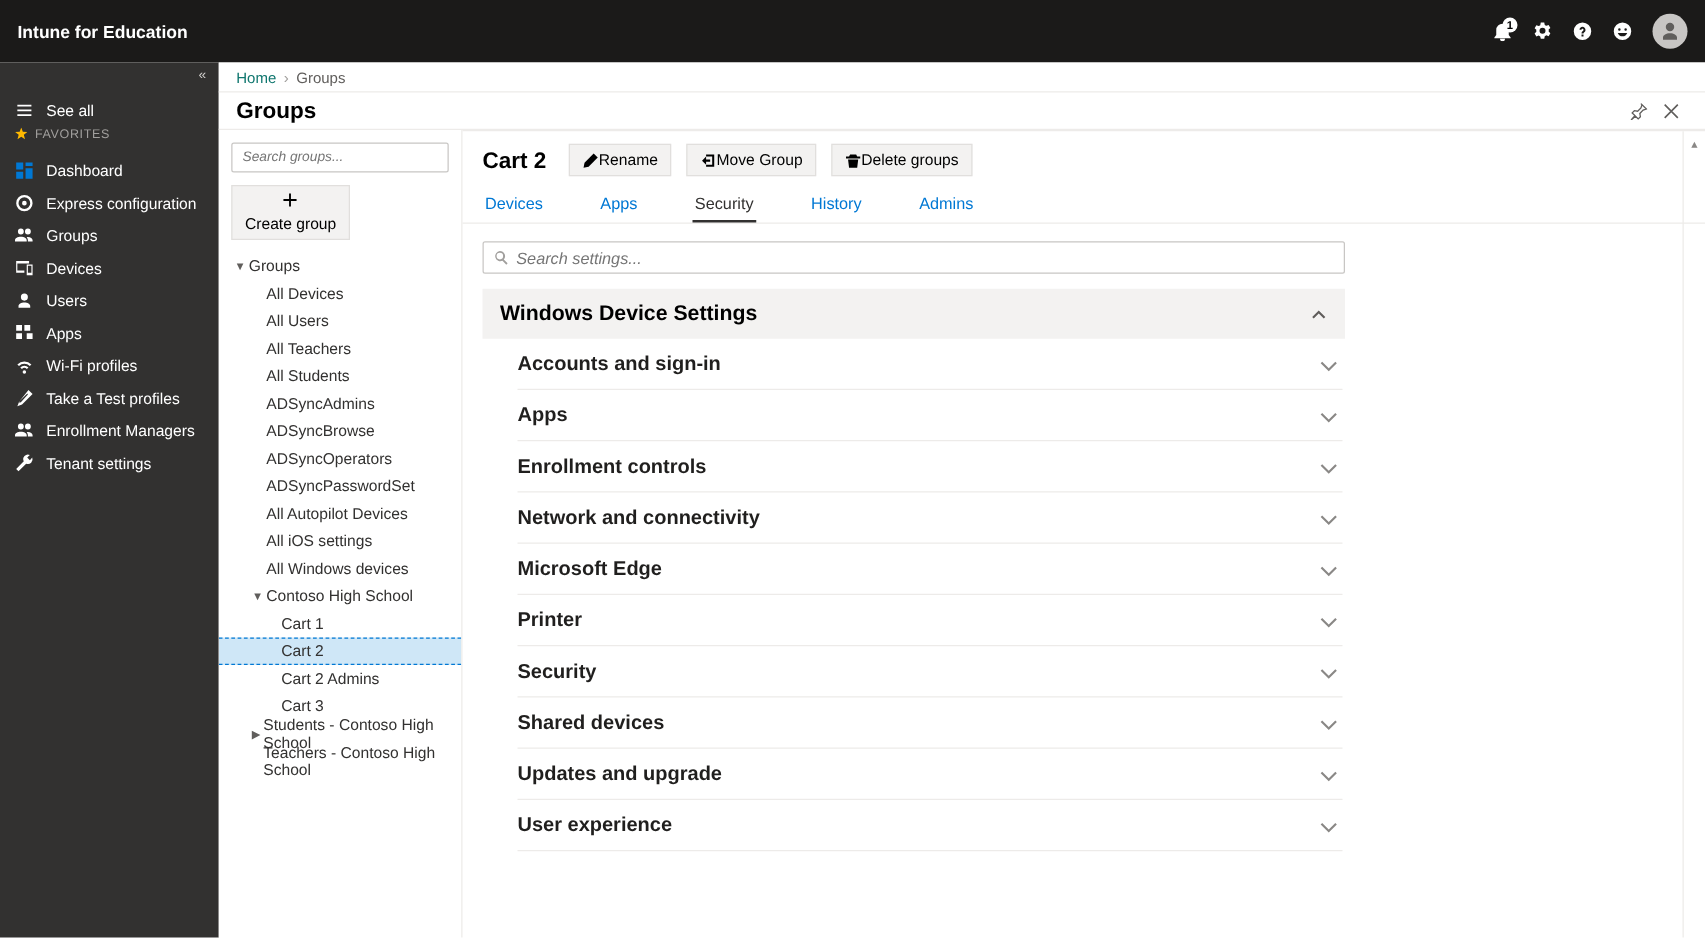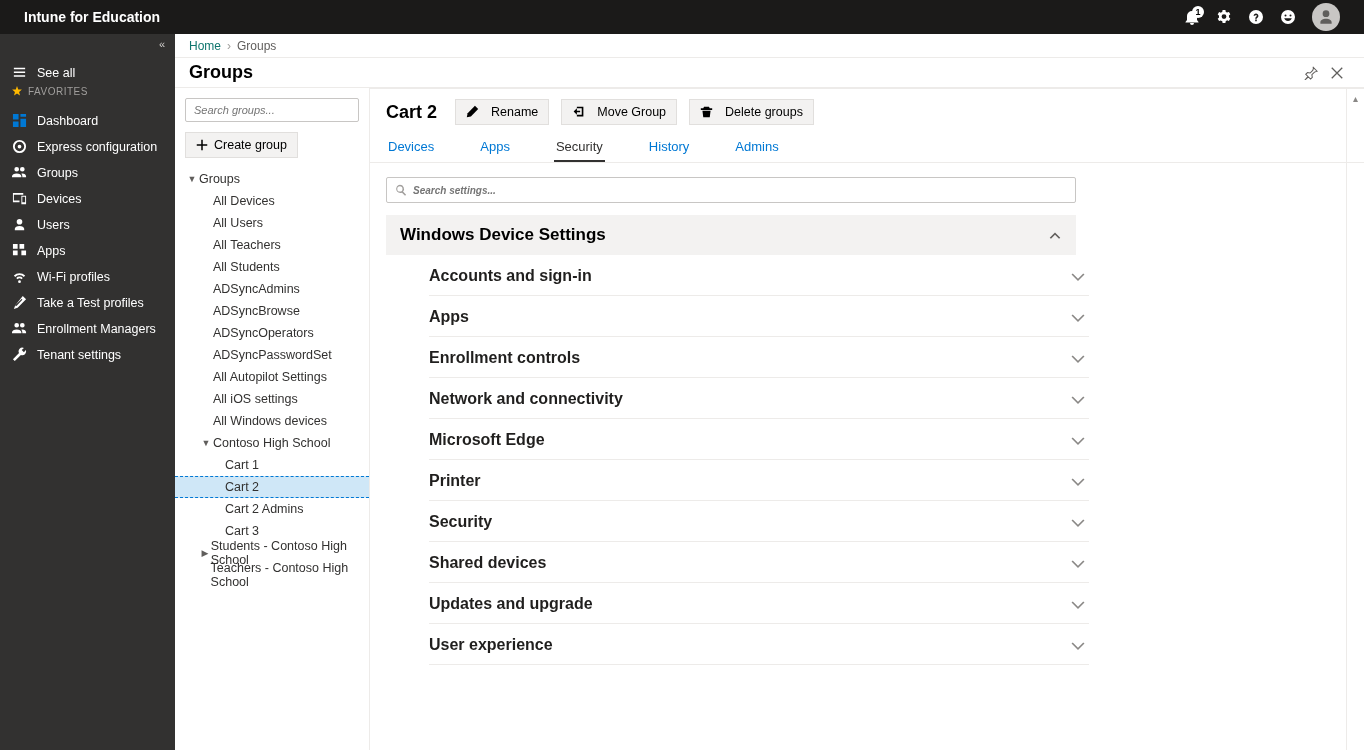--- a/index.html
+++ b/index.html
@@ -1,19 +1,19 @@
 <!DOCTYPE html>
 <html><head>
 <meta charset="utf-8">
 <style>
 * { margin:0; padding:0; box-sizing:border-box; font-family:"Segoe UI",Arial,sans-serif; }
 body { width:1364px; height:750px; overflow:hidden; background:#fff; }
 
 
-.topbar { height:34px; background:#1b1a19; color:#fff; display:flex; align-items:center; padding:0 24px; }
+.topbar { height:50px; background:#1b1a19; color:#fff; display:flex; align-items:center; padding:0 14px; }
 .topbar .title { font-size:14px; font-weight:600; }
 .topbar .spacer { flex:1; }
 .topbar .icon-btn { width:32px; height:32px; display:flex; align-items:center; justify-content:center; cursor:pointer; position:relative; }
 .topbar svg { width:16px; height:16px; fill:#fff; }
 .topbar .badge { position:absolute; top:5px; right:4px; background:#fff; color:#000; font-size:9px; font-weight:700; border-radius:50%; width:12px; height:12px; display:flex; align-items:center; justify-content:center; }
 .avatar { width:28px; height:28px; border-radius:50%; background:#c8c6c4; margin-left:8px; display:flex; align-items:center; justify-content:center; }
 .avatar svg { width:18px; height:18px; fill:#605e5c; }
 
 .shell { display:flex; height:716px; }
 
@@ -37,49 +37,49 @@
 .page-head h1 { font-size:18px; font-weight:600; }
 .page-head .spacer { flex:1; }
 .page-head .hicon { width:26px; height:26px; display:flex; align-items:center; justify-content:center; cursor:pointer; }
 .page-head .hicon svg { width:14px; height:14px; fill:#605e5c; }
 
 .workspace { display:flex; flex:1; overflow:hidden; }
 
 
 .blade-groups { width:195px; padding:10px; border-right:1px solid #edebe9; overflow-y:auto; font-size:12.5px; }
 .blade-groups .search { width:100%; height:24px; border:1px solid #c8c6c4; border-radius:2px; padding:0 8px; font-size:11px; color:#605e5c; font-style:italic; margin-bottom:10px; }
-.create-btn { display:inline-flex; align-items:center; gap:6px; background:#f3f2f1; border:1px solid #e1dfdd; padding:5px 10px; font-size:12.5px; cursor:pointer; margin-bottom:10px; }
+.create-btn { display:inline-flex; align-items:center; gap:6px; background:#f3f2f1; border:1px solid #e1dfdd; padding:5px 10px; font-size:12.5px; cursor:pointer; margin-bottom:10px;flex-direction:column; }
 .create-btn svg { width:12px; height:12px; }
 .tree-item { display:flex; align-items:center; height:22px; cursor:pointer; color:#323130; }
 .tree-item.l0 { padding-left:0; }
 .tree-item.l1 { padding-left:28px; }
 .tree-item.l2 { padding-left:40px; }
 .tree-item .exp { width:14px; display:inline-flex; justify-content:center; font-size:9px; color:#605e5c; }
 .tree-item.selected { background:#cfe7f7; border-top:1px dashed #0078d4; border-bottom:1px dashed #0078d4; margin-left:-10px; margin-right:-10px; padding-left:50px; }
 
 
 .blade-detail { flex:1; display:flex; flex-direction:column; border-top:1px solid #edebe9; position:relative; }
 .detail-head { display:flex; align-items:center; gap:12px; padding:10px 16px 4px 16px; }
 .detail-head h2 { font-size:18px; font-weight:600; margin-right:6px; }
-.act-btn { display:inline-flex; align-items:flex-start; gap:12px; background:#f3f2f1; border:1px solid #e1dfdd; padding:5px 10px; font-size:12.5px; cursor:pointer; }
+.act-btn { display:inline-flex; align-items:center; gap:0; background:#f3f2f1; border:1px solid #e1dfdd; padding:5px 10px; font-size:12.5px; cursor:pointer; }
 .act-btn svg { width:13px; height:13px; }
 
 .tabs { display:flex; gap:42px; padding:4px 16px 0 16px; border-bottom:1px solid #edebe9; font-size:13px; }
 .tab { padding:6px 2px; cursor:pointer; color:#0078d4; }
 .tab.active { color:#323130; border-bottom:2px solid #323130; }
 
 .settings-area { padding:14px 0 14px 16px; overflow-y:auto; flex:1; }
 .search-settings { width:690px; height:26px; border:1px solid #c8c6c4; border-radius:2px; display:flex; align-items:center; padding:0 8px; gap:6px; margin-bottom:12px; }
 .search-settings svg { width:12px; height:12px; fill:#a19f9d; }
-.search-settings input { border:none; outline:none; font-size:10px; font-style:italic; color:#605e5c; flex:1;font-weight:bold; }
+.search-settings input { border:none; outline:none; font-size:13px; font-style:italic; color:#605e5c; flex:1; }
 
 .section-head { width:690px; background:#f3f2f1; padding:10px 14px; font-size:17px; font-weight:600; display:flex; align-items:center; justify-content:space-between; }
 .section-head svg { width:14px; height:14px; fill:#605e5c; }
 
-.acc { width:660px; margin-left:43px; }
+.acc { width:660px; margin-left:28px; }
 .acc-item { display:flex; align-items:center; justify-content:space-between; padding:12px 4px 10px 0; border-bottom:1px solid #edebe9; cursor:pointer; }
 .acc-item .lbl { font-size:16px; font-weight:600; color:#201f1e; }
 .acc-item svg { width:14px; height:14px; fill:#8a8886; }
 
 .rscroll { position:absolute; right:0; top:0; bottom:0; width:18px; border-left:1px solid #edebe9; display:flex; flex-direction:column; align-items:center; color:#8a8886; font-size:10px; }
 .rscroll .tri { padding:4px 0; }
 </style>
 </head>
 <body>
 
@@ -229,21 +229,21 @@
           </div>
         <div id="tree-l1">
             <div class="tree-item l1">All Devices</div>
             <div class="tree-item l1">All Users</div>
             <div class="tree-item l1">All Teachers</div>
             <div class="tree-item l1">All Students</div>
             <div class="tree-item l1">ADSyncAdmins</div>
             <div class="tree-item l1">ADSyncBrowse</div>
             <div class="tree-item l1">ADSyncOperators</div>
             <div class="tree-item l1">ADSyncPasswordSet</div>
-            <div class="tree-item l1">All Autopilot Settings</div>
+            <div class="tree-item l1">All Autopilot Devices</div>
             <div class="tree-item l1">All iOS settings</div>
             <div class="tree-item l1">All Windows devices</div>
           </div>
         <div class="tree-item l1">
             <span class="exp" style="margin-left:-14px">▼</span>
             <span>Contoso High School</span>
           </div>
         <div id="tree-l2">
             <div class="tree-item l2">Cart 1</div>
             <div class="tree-item l2 selected">Cart 2</div>

